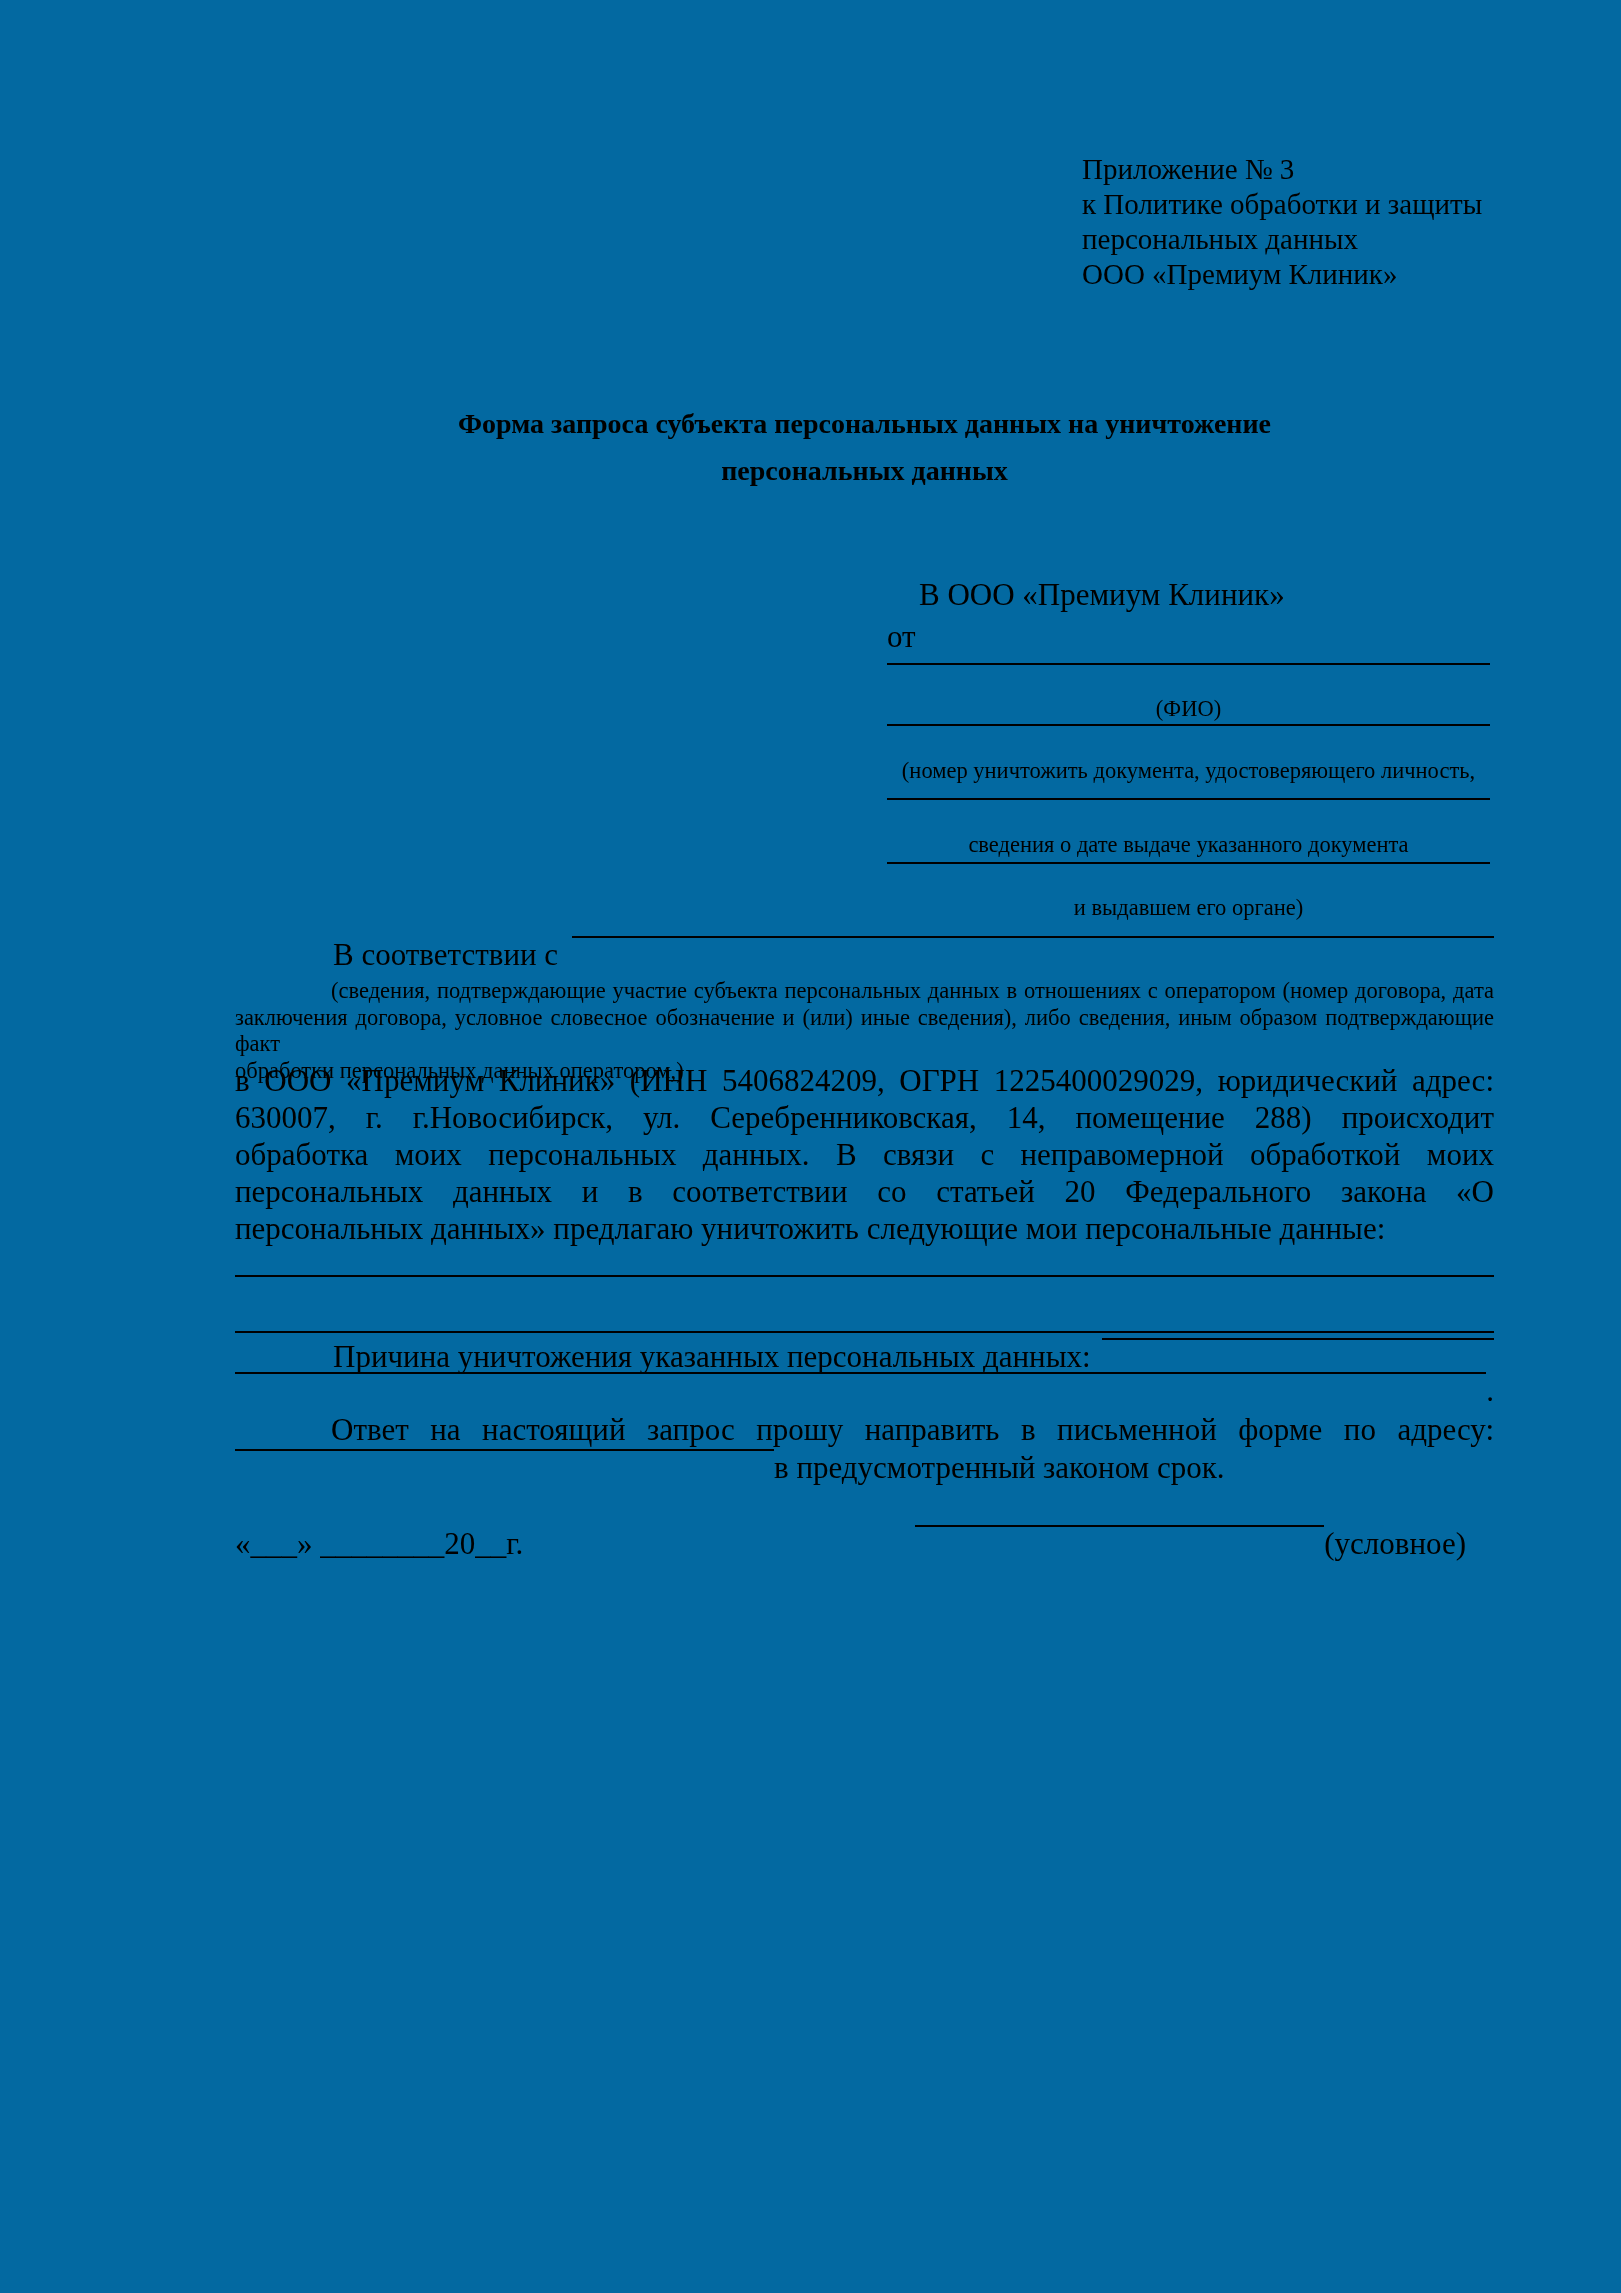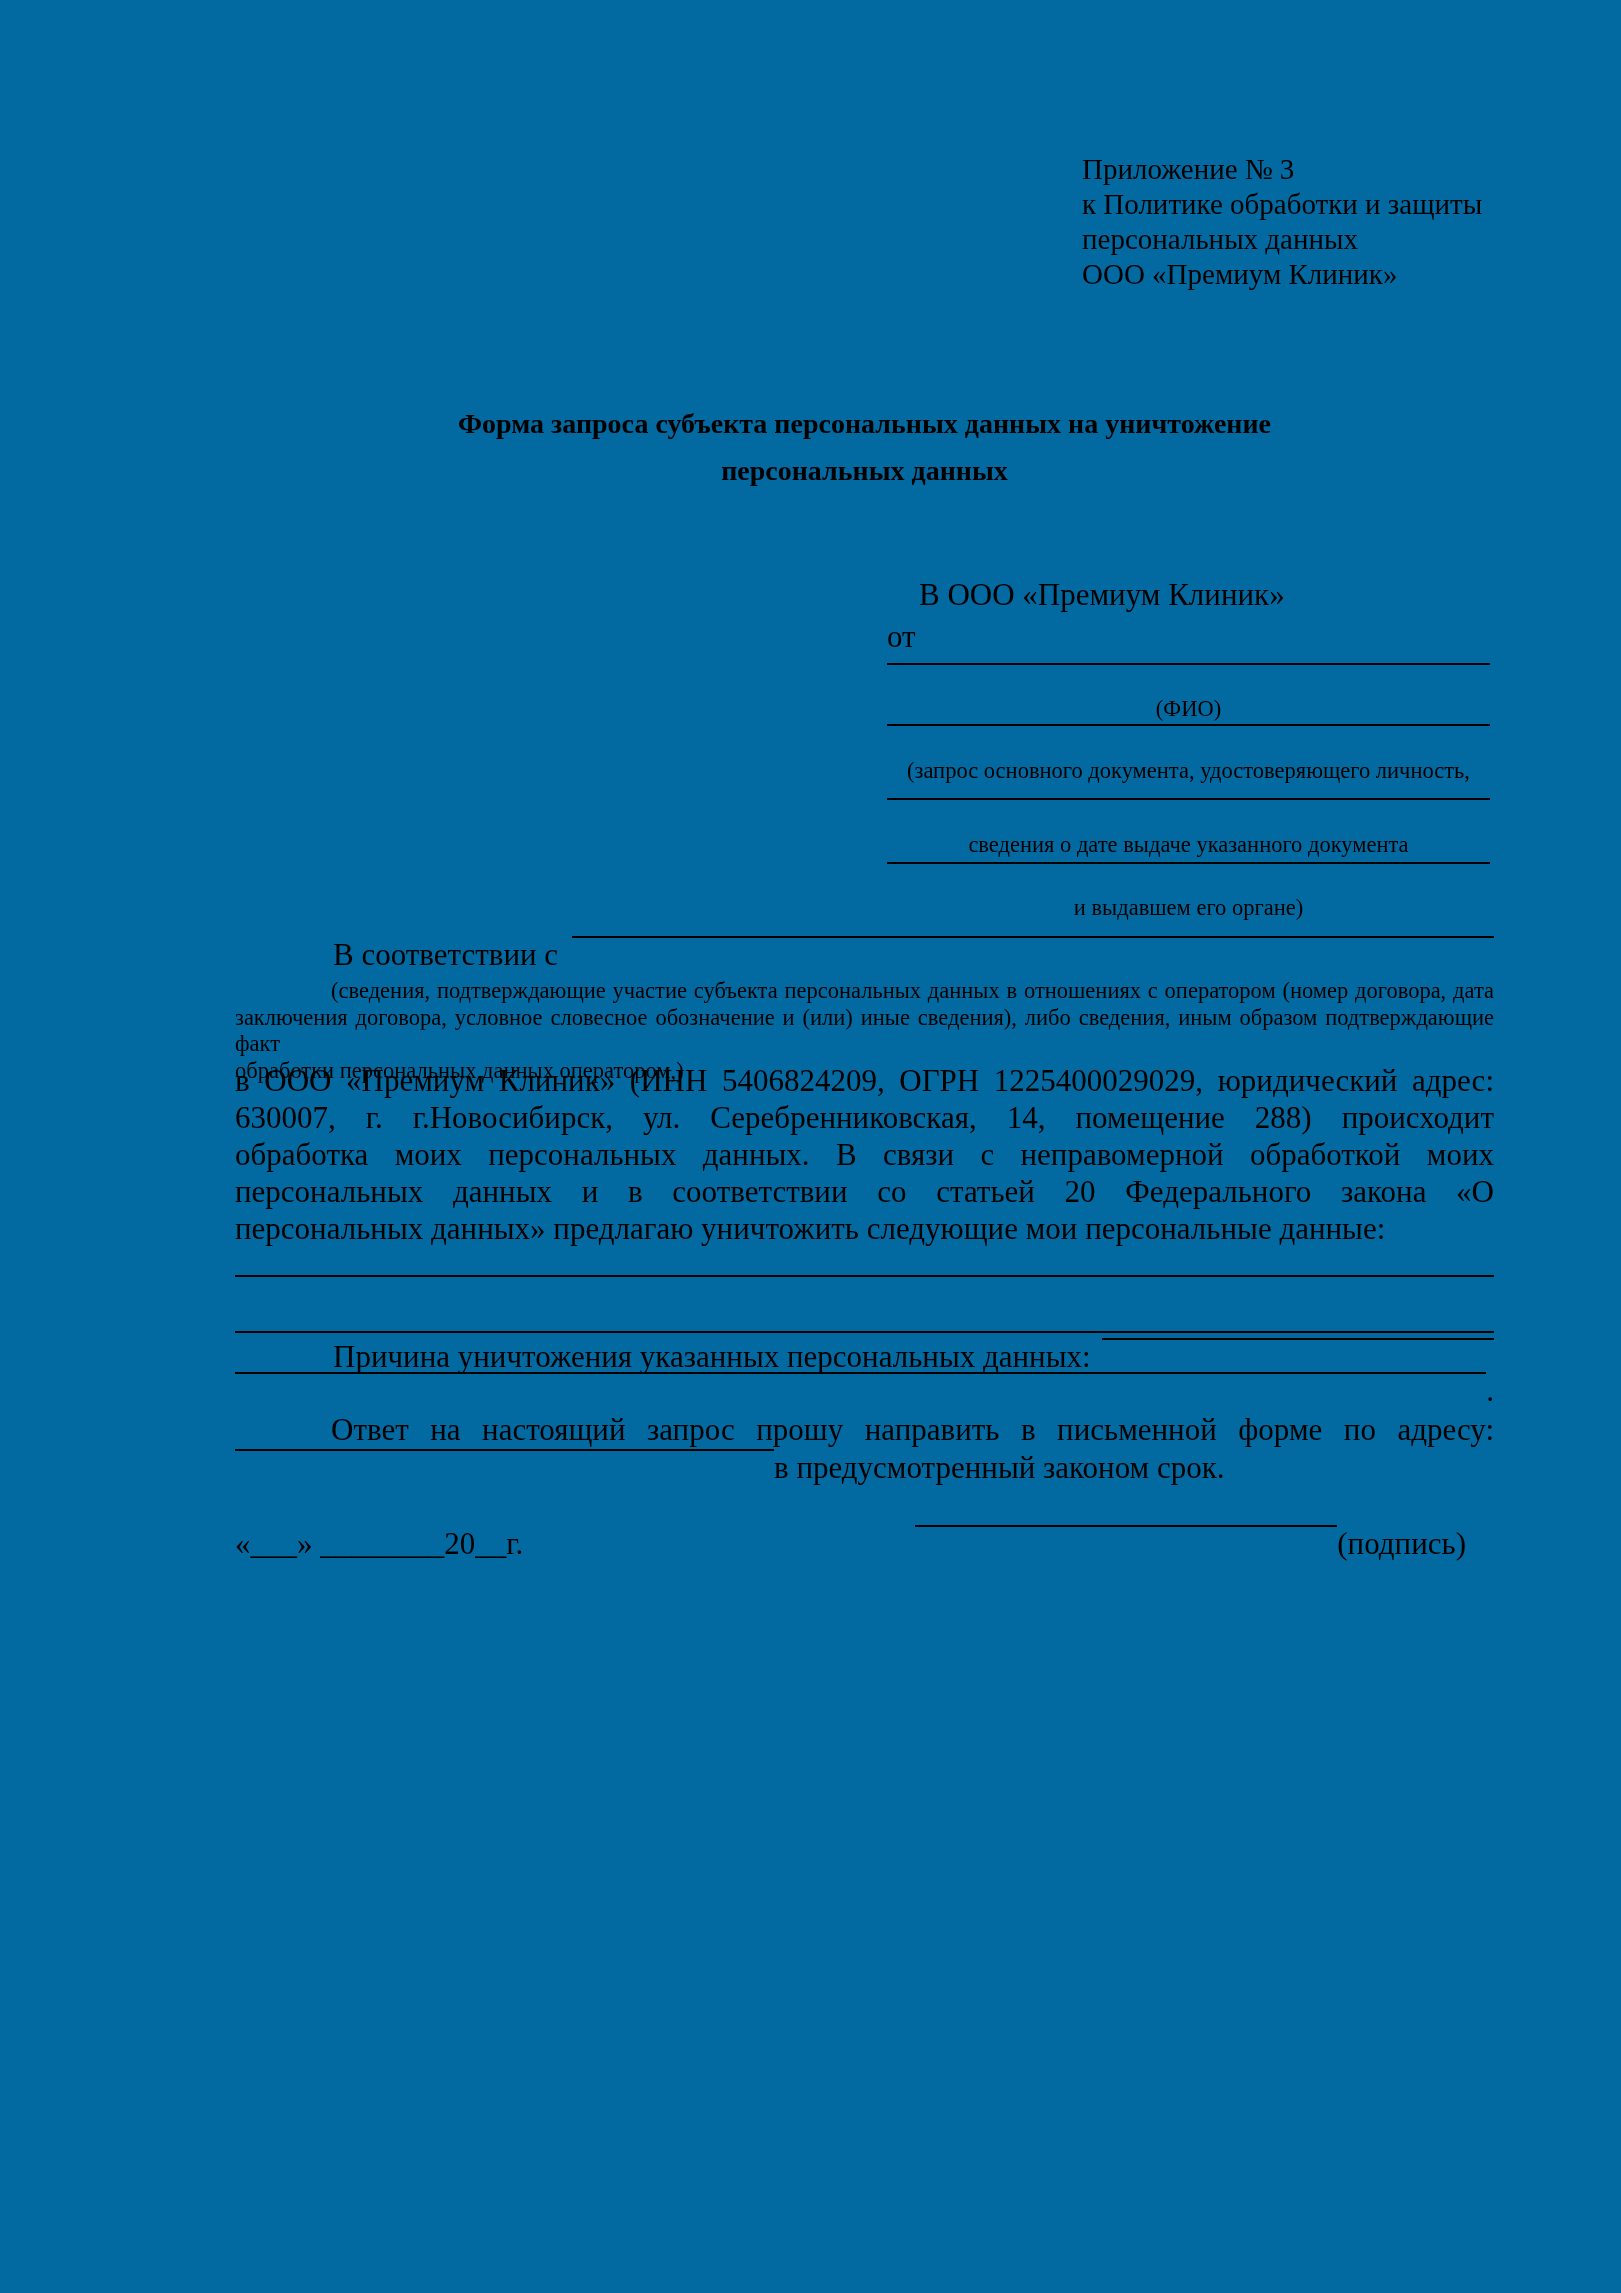--- a/index.html
+++ b/index.html
@@ -40,21 +40,21 @@
     <div>персональных данных</div>
   </div>
 
   <div class="abs base" style="left:887px;top:576px;margin-left:32px;">В ООО «Премиум Клиник»</div>
   <div class="abs base" style="left:887px;top:618px;">от</div>
 
   <div class="rule" style="left:887px;top:663px;width:603px;"></div>
   <div class="cap" style="left:887px;top:669px;width:603px;">(ФИО)</div>
 
   <div class="rule" style="left:887px;top:724px;width:603px;"></div>
-  <div class="cap" style="left:887px;top:731px;width:603px;">(запрос основного документа, удостоверяющего личность,</div>
+  <div class="cap" style="left:887px;top:731px;width:603px;">(номер уничтожить документа, удостоверяющего личность,</div>
 
   <div class="rule" style="left:887px;top:798px;width:603px;"></div>
   <div class="cap" style="left:887px;top:805px;width:603px;">сведения о дате выдаче указанного документа</div>
 
   <div class="rule" style="left:887px;top:862px;width:603px;"></div>
   <div class="cap" style="left:887px;top:868px;width:603px;">и выдавшем его органе)</div>
 
   <div class="abs base row" style="left:235px;top:936px;width:1259px;">
     <span class="indent"></span>
     <span>В соответствии с</span>
@@ -92,17 +92,17 @@
 
   <div class="abs base jl" style="left:235px;top:1411px;width:1259px;text-indent:96px;">Ответ на настоящий запрос прошу направить в письменной форме по адресу:</div>
   <div class="abs base row" style="left:235px;top:1449px;width:1259px;">
     <span class="blankseg" style="flex:0 0 539px;"></span>
     <span>в предусмотренный законом срок.</span>
   </div>
 
   <div class="abs base" style="left:235px;top:1525px;">«___» ________20__г.</div>
   <div class="abs base row" style="left:915px;top:1525px;width:551px;">
     <span class="fill"></span>
-    <span>(подпись)</span>
+    <span>(условное)</span>
   </div>
 
 </div>
 
 
 </body></html>

